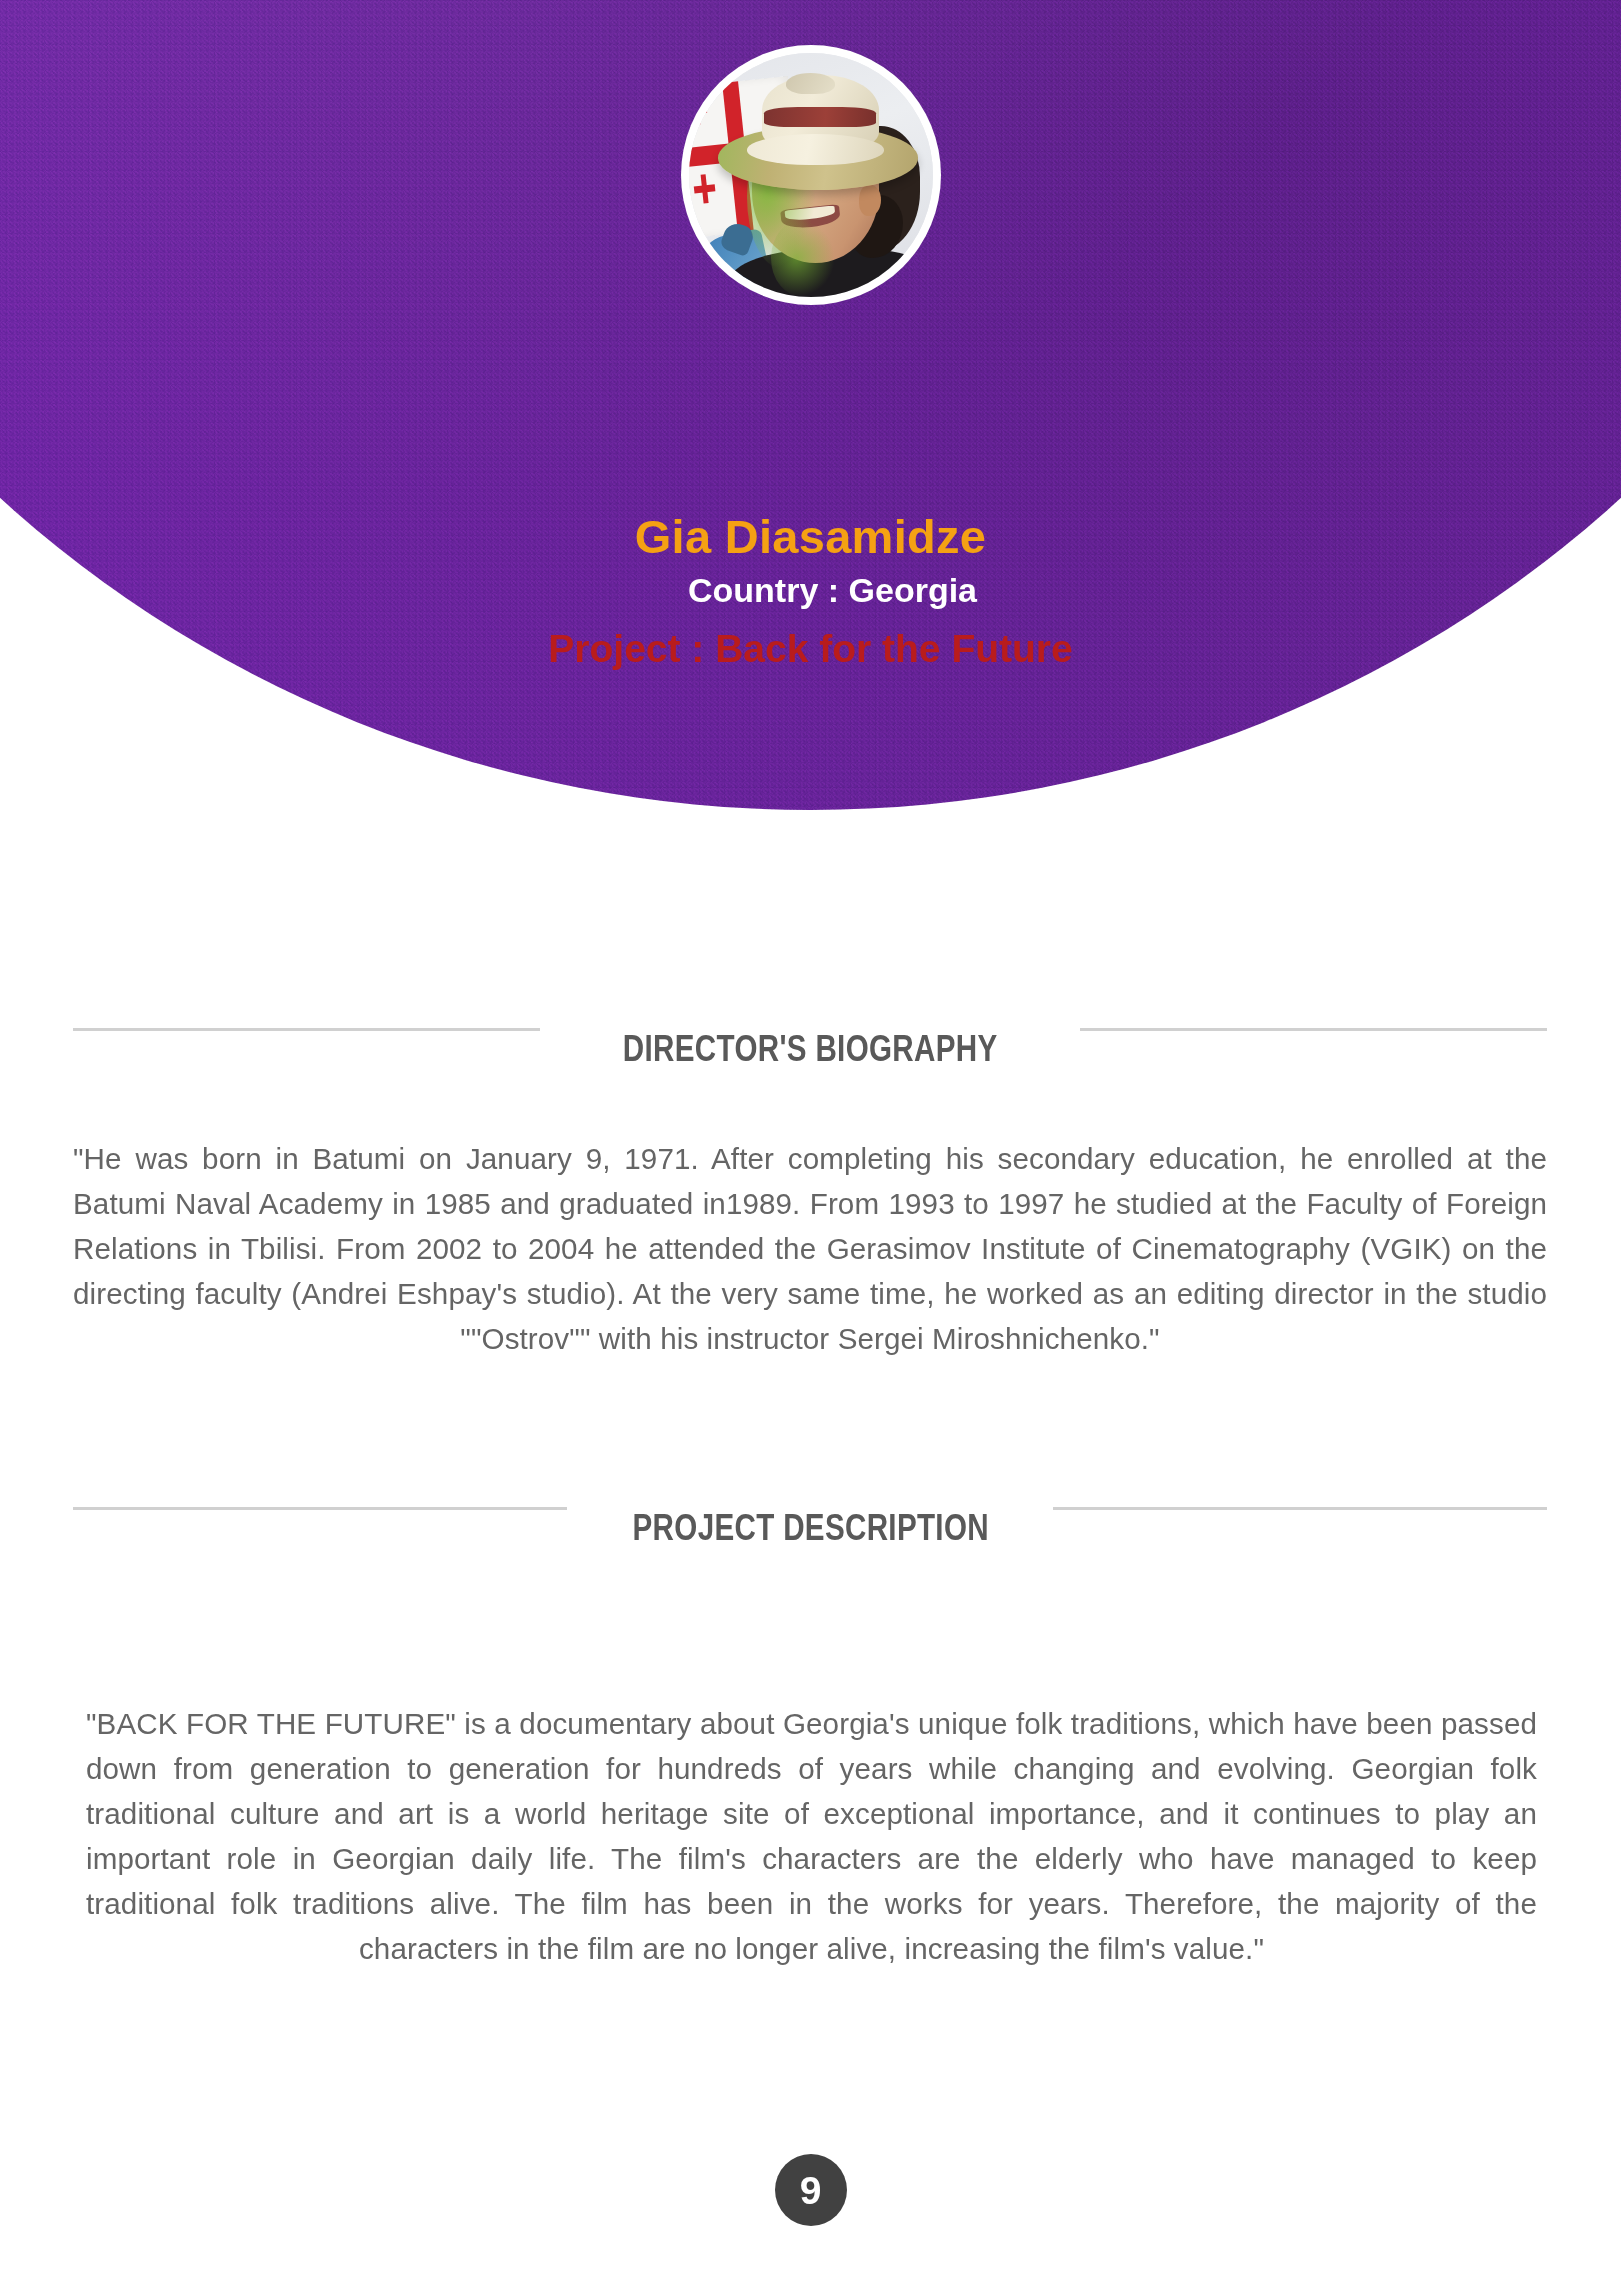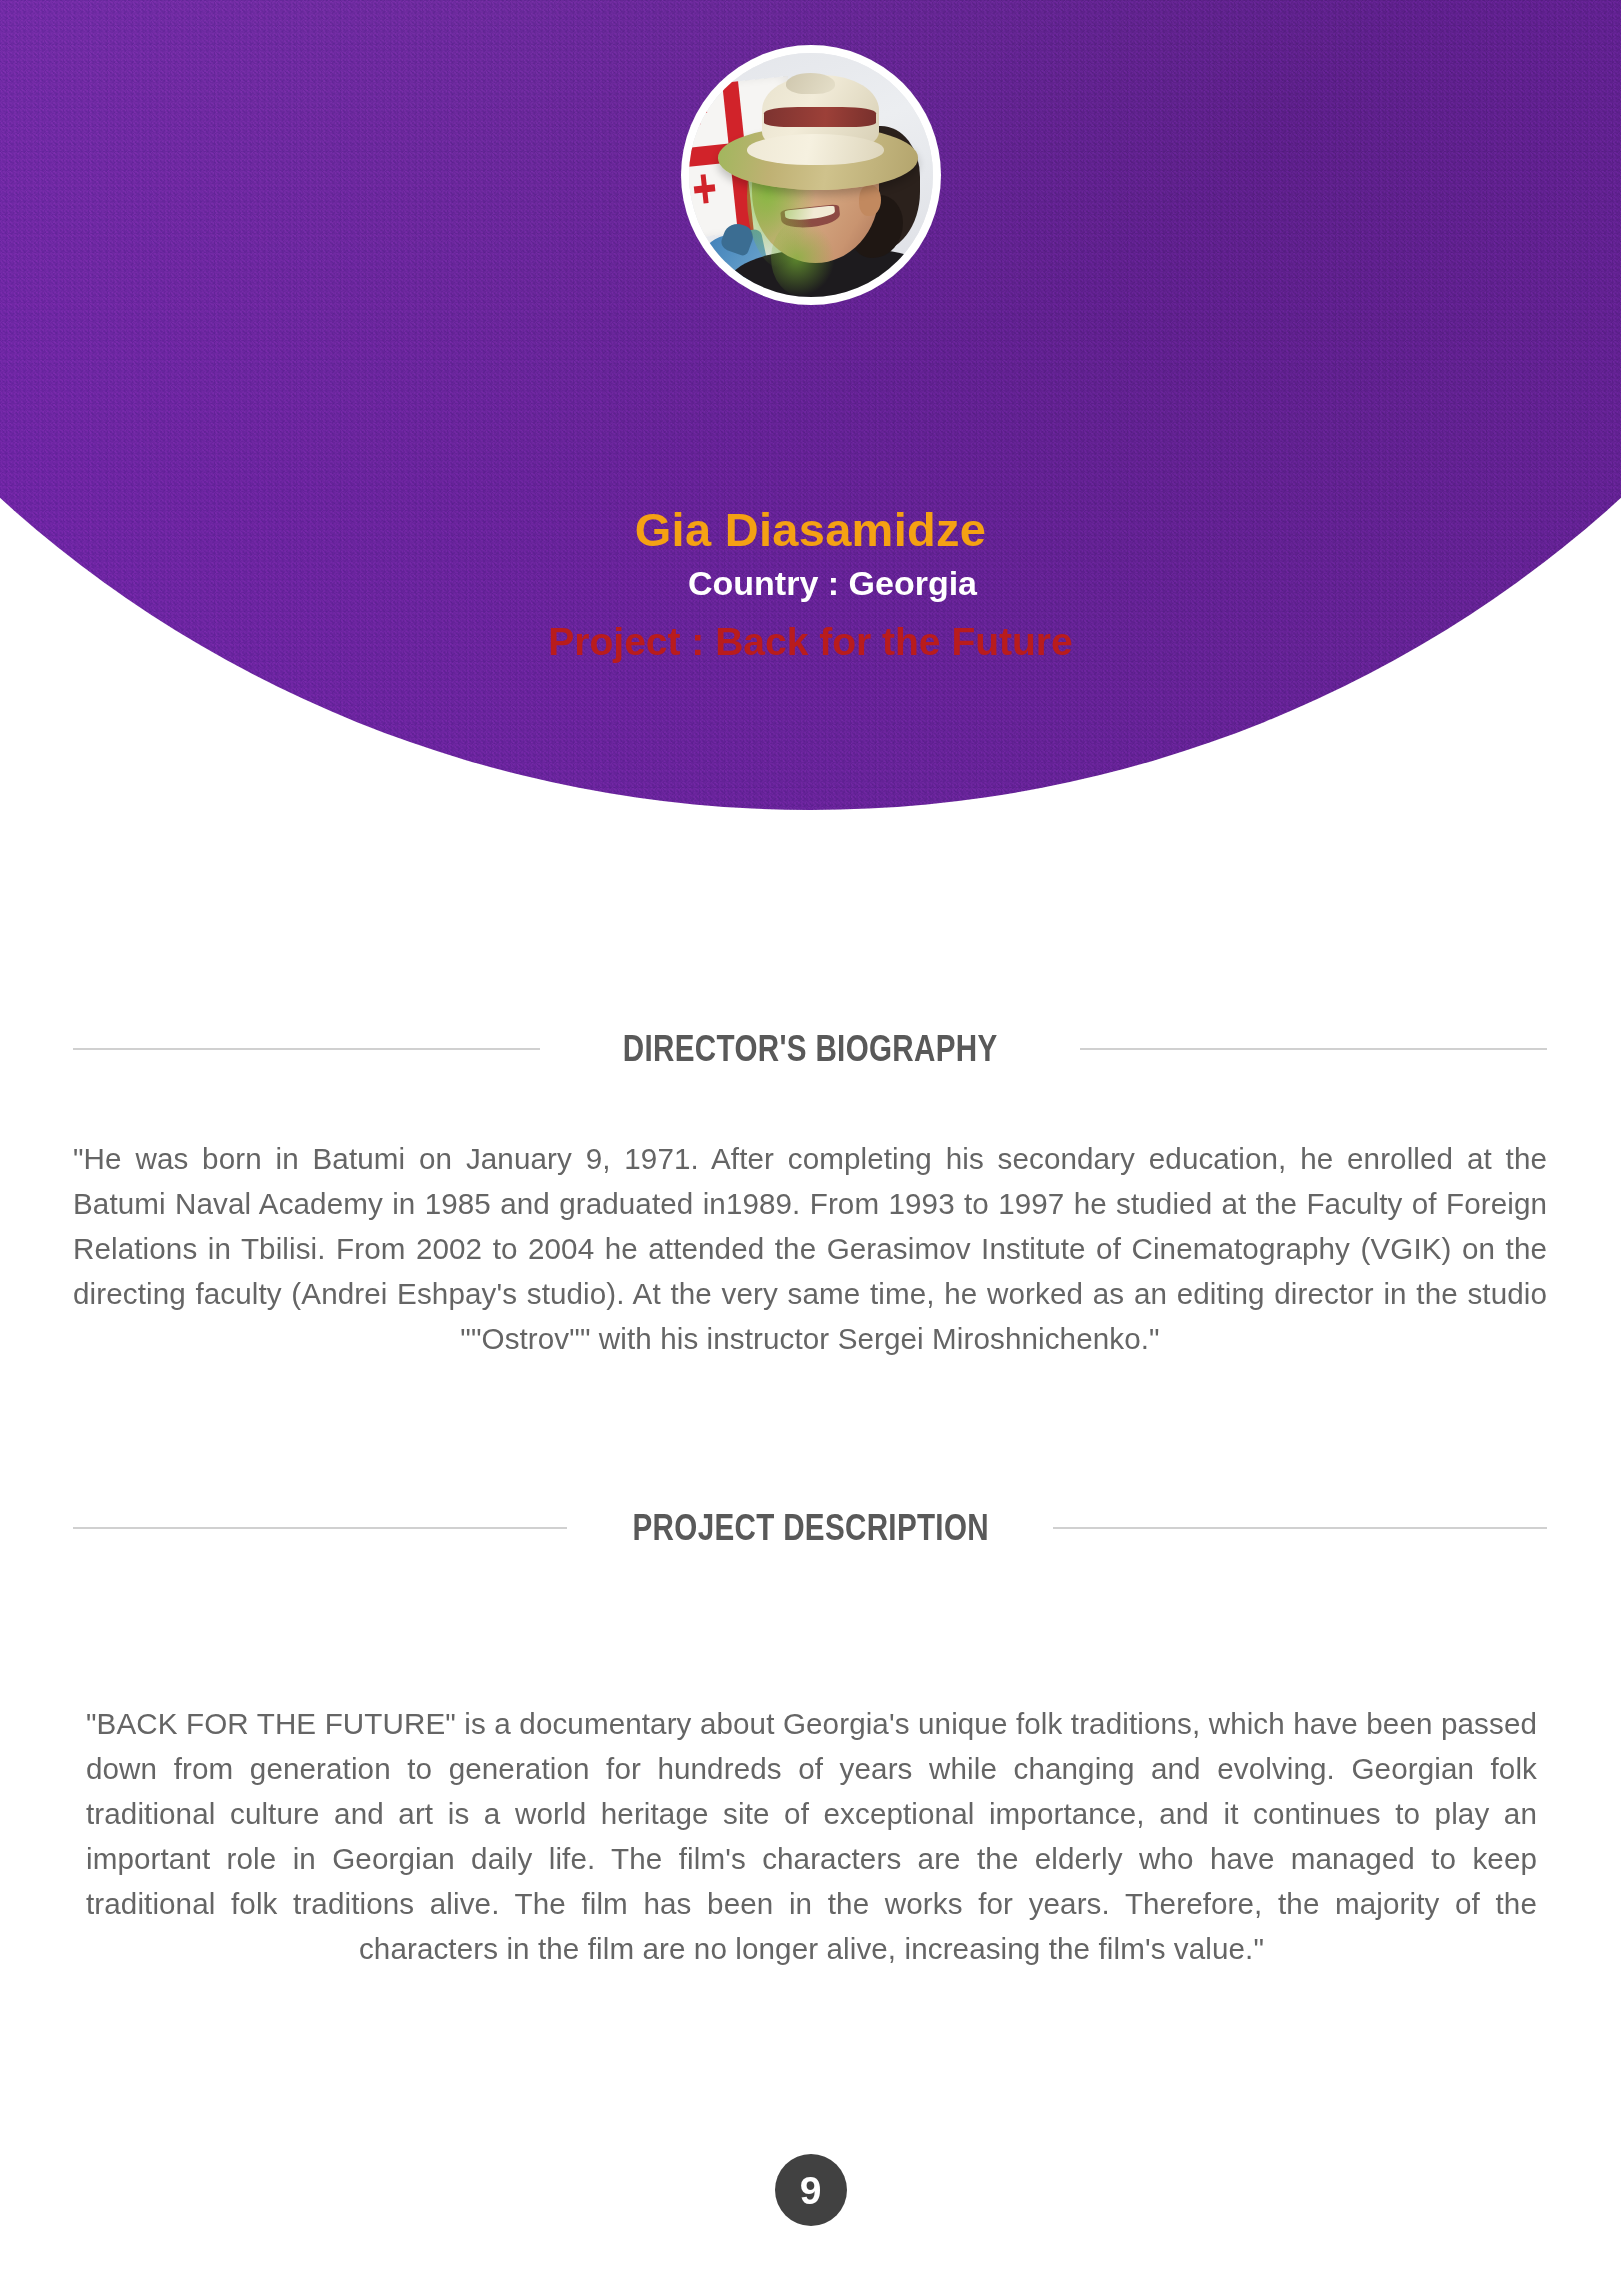--- a/index.html
+++ b/index.html
@@ -125,21 +125,21 @@
     border-radius:30% 30% 22% 22%; }
   .ph-brim-front { left:24%; top:33%; width:56%; height:13%;
     background:linear-gradient(100deg,#efe9d6,#f6f1e0 45%,#ddd5bb);
     border-radius:50% 50% 46% 46%; }
   
   .ph-ear { left:70%; top:54%; width:9%; height:13%;
     background:#c2895f; border-radius:48% 52% 56% 44%; }
 
   
   #hero-text {
-    position:absolute; left:0; top:0; width:100%;
+    position:absolute; left:0; top:7px; width:100%;
     text-align:center; z-index:6;
   }
   #director-name {
     margin-top:506px;
     font-size:47px; font-weight:bold;
     color:#F5A113; letter-spacing:0.3px;
     line-height:1;
   }
   #country-line {
     margin-top:12.5px;
@@ -148,21 +148,21 @@
   }
   #project-line {
     margin-top:22.4px;
     font-size:39px; font-weight:bold;
     color:#b91c1c; line-height:1;
   }
 
   
   .section-head {
     position:absolute; left:73px; width:1474px;
-    display:flex; align-items:center; gap:16px;
+    display:flex; align-items:flex-start; gap:16px;
   }
   .sh-rule { flex:1 1 auto; height:2.7px; background:#d0d0d0; }
   .sh-rule.left  { margin-right:19.7px; }
   .sh-rule.right { margin-left:19.7px; }
   .sh-title {
     font-size:37px; font-weight:bold; color:#595959;
     letter-spacing:0.4px; white-space:nowrap;
     transform:scaleX(.80); transform-origin:center;
   }
 

